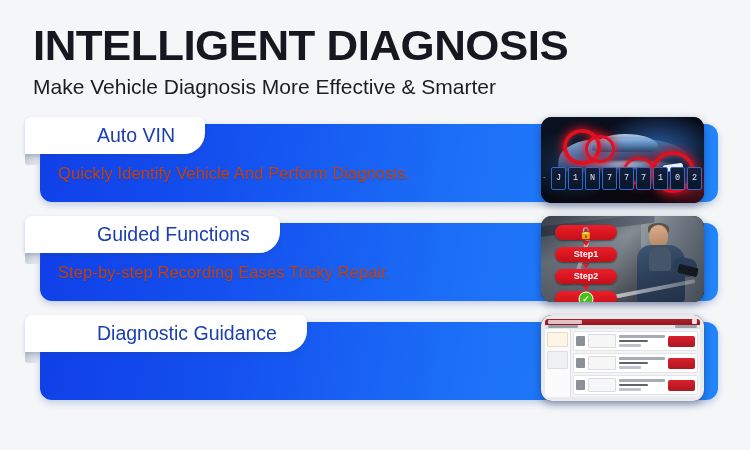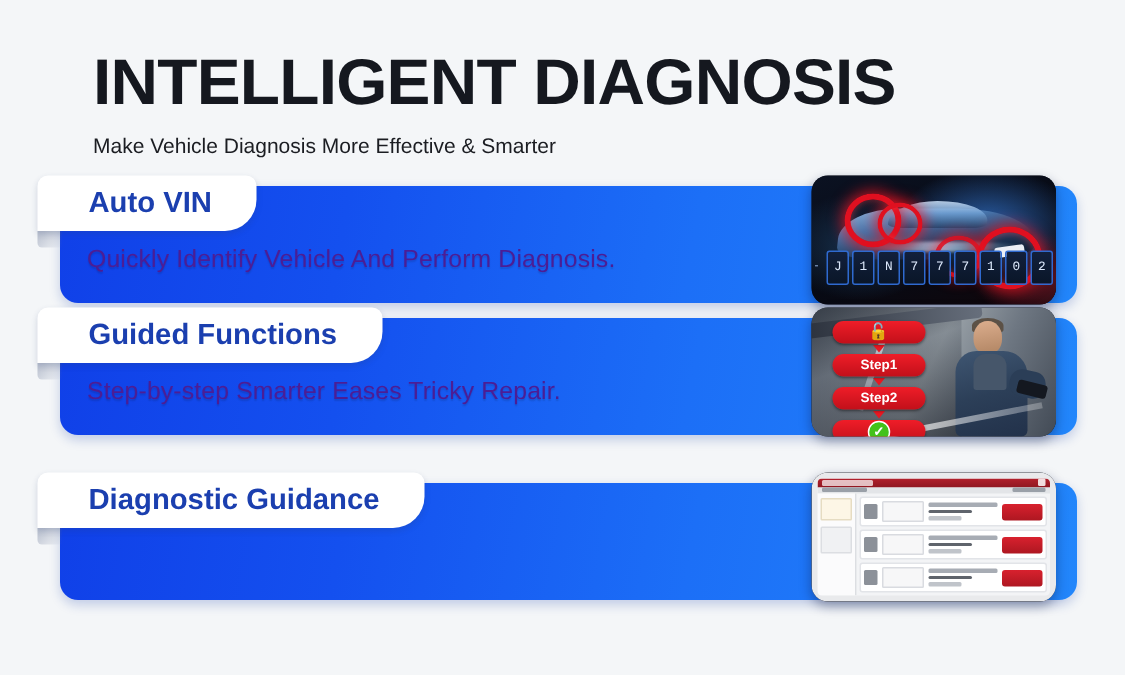--- a/index.html
+++ b/index.html
@@ -15,52 +15,51 @@
     width: 750px;
     height: 450px;
     background: #f4f6f8;
     overflow: hidden;
   }
 
   
   #header {
     position: absolute;
     left: 33px;
-    top: 32px;
+    top: 22px;
     width: 680px;
-    margin-left: 29px;
   }
   #main-title {
     font-family: "Liberation Sans", sans-serif;
     font-weight: bold;
     font-size: 43px;
     line-height: 46px;
     letter-spacing: -0.5px;
     color: #15181f;
     transform: scaleX(1.02);
     transform-origin: left center;
     white-space: nowrap;
   }
   #sub-title {
     margin-top: 7px;
-    font-size: 14px;
+    font-size: 21px;
     line-height: 24px;
     color: #1b1d22;
     white-space: nowrap;
   }
 
   
   .feature-row {
     position: absolute;
     left: 0;
     width: 750px;
     height: 92px;
   }
   .feature-row.r1 { top: 117px; }
-  .feature-row.r2 { top: 205px; }
+  .feature-row.r2 { top: 216px; }
   .feature-row.r3 { top: 315px; }
 
   .bar {
     position: absolute;
     left: 40px;
     top: 7px;
     width: 678px;
     height: 78px;
     border-radius: 12px;
     background: linear-gradient(100deg, #1040e8 0%, #1450ef 28%, #1c6ff7 62%, #2286fb 100%);
@@ -77,42 +76,43 @@
     border-bottom-right-radius: 21px;
     border-top-right-radius: 7px;
     box-shadow: 0 2px 4px rgba(40, 60, 110, 0.20);
     display: flex;
     align-items: center;
     padding: 0 30px 0 34px;
     box-sizing: border-box;
   }
   .tab-label {
     font-size: 19.5px;
-    font-weight: bold;
+    font-weight: normal;
     color: #1b3faf;
     white-space: nowrap;
     line-height: 1;
+    margin-left: 38px;
   }
   
   .tab-fold {
     position: absolute;
     left: 25px;
     top: 37px;
     width: 16px;
     height: 11px;
     background: linear-gradient(135deg, rgba(90,105,140,0.40), rgba(140,152,180,0.02));
     border-bottom-left-radius: 3px;
   }
 
   .desc {
     position: absolute;
     left: 58px;
     top: 47px;
     font-size: 16.5px;
-    color: #4c1d95;
+    color: #c2410c;
     white-space: nowrap;
     letter-spacing: 0.1px;
     text-shadow: 0 1px 1px rgba(0,0,0,0.12);
   }
 
   
   .thumb {
     position: absolute;
     left: 541px;
     top: 0px;
@@ -501,21 +501,21 @@
       </div>
     </div>
   </div>
 
   <div class="feature-row r2">
     <div class="bar"></div>
     <div class="tab-fold"></div>
     <div class="tab">
       <span class="tab-label">Guided Functions</span>
     </div>
-    <div class="desc">Step-by-step Smarter Eases Tricky Repair.</div>
+    <div class="desc">Step-by-step Recording Eases Tricky Repair.</div>
 
     <div class="thumb">
       <div class="t2-bg"></div>
       <div class="t2-engine"></div>
       <div class="t2-hood"></div>
       <div class="t2-rod"></div>
       <div class="t2-person-hair"></div>
       <div class="t2-person-head"></div>
       <div class="t2-person-body"></div>
       <div class="t2-person-shirt"></div>

